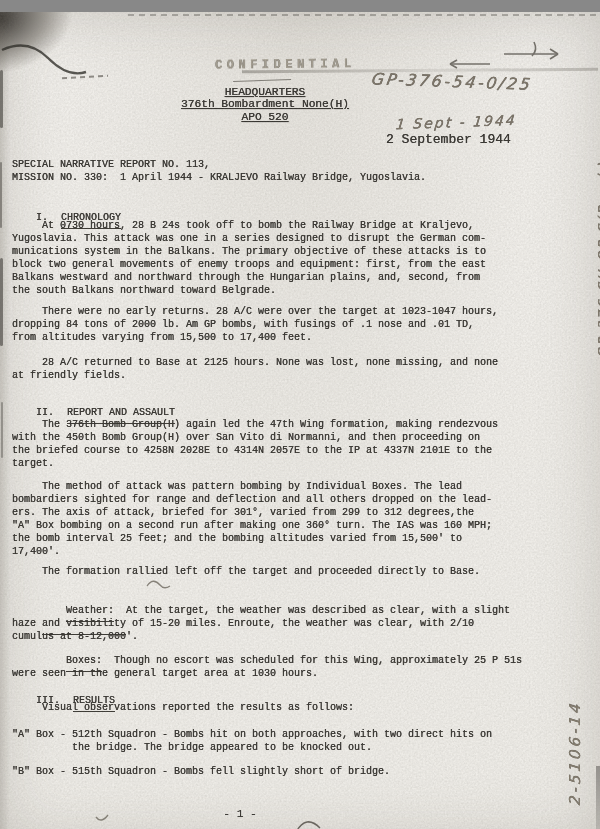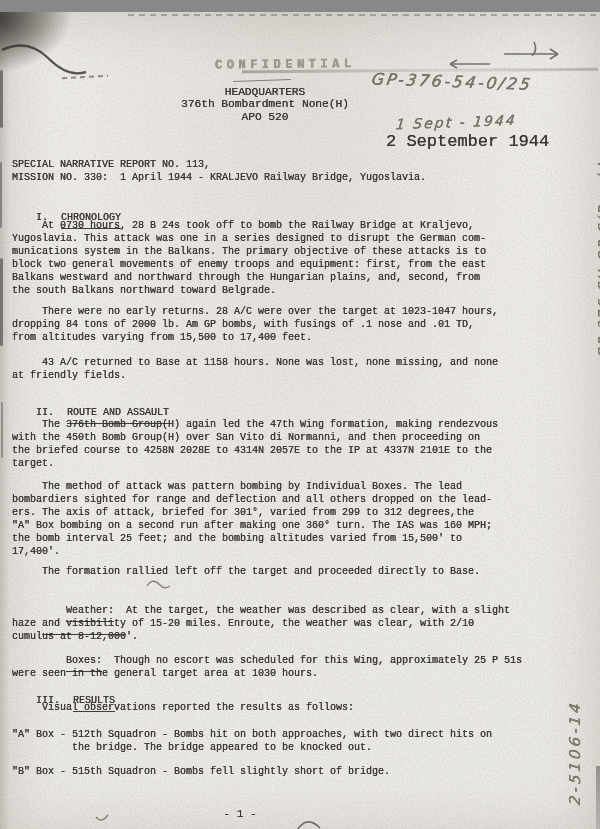--- a/index.html
+++ b/index.html
@@ -17,30 +17,30 @@
   }
   .ink{ text-shadow:0 0 0.6px rgba(53,51,47,0.75), 0.3px 0.3px 0.4px rgba(53,51,47,0.4); }
   .para{
     position:absolute;left:12px;
     white-space:pre;
     font-size:10px;line-height:13.1px;
     letter-spacing:0;
   }
   .sec .num{display:inline-block;margin-right:13px;}
   .ul{border-bottom:1.2px solid #3a3833;padding-bottom:5px;}
-  .hq{position:absolute;left:0;top:74px;width:530px;text-align:center;font-size:11.2px;line-height:12.3px;}
+  .hq{position:absolute;left:0;top:74px;width:530px;text-align:center;font-size:11.2px;line-height:12.3px;text-decoration:underline;}
   .stamp-top{
     position:absolute;left:215px;top:46px;
     font-size:12px;font-weight:bold;letter-spacing:4.5px;
     color:#a59f92;filter:blur(0.7px);transform:rotate(-0.6deg);
   }
   .hand{position:absolute;font-family:"DejaVu Sans",sans-serif;font-style:italic;color:#7d7568;}
   .hand-ref{left:372px;top:60px;font-size:16px;letter-spacing:2.5px;transform:rotate(2deg) skewX(-8deg);}
   .hand-date{left:396px;top:102px;font-size:14px;letter-spacing:2px;transform:rotate(-2deg) skewX(-8deg);}
-  .typed-date{position:absolute;left:386px;top:120px;font-size:17px;}
+  .typed-date{position:absolute;left:386px;top:120px;font-size:13px;}
   .t1{top:146px;} .t2{top:159px;}
   .sec1{top:186px;} .p1{top:207px;} .p2{top:293px;} .p3{top:344px;}
   .sec2{top:381px;} .p4{top:406px;} .p5{top:468px;} .p6{top:553px;}
   .p7{top:579px;} .p8{top:629px;}
   .sec3{top:669px;} .res-intro{top:689px;} .box-a{top:716px;} .box-b{top:753px;}
   .footer-page{position:absolute;left:0;top:796px;width:480px;text-align:center;font-size:11.2px;}
   .footer-stamp{
     position:absolute;left:0;top:814px;width:480px;text-align:center;
     font-size:11.5px;font-weight:bold;letter-spacing:2px;color:#5f5b53;filter:blur(0.35px);
   }
@@ -140,25 +140,25 @@
   </div>
   <div class="para p1">     At 0730 hours, 28 B 24s took off to bomb the Railway Bridge at Kraljevo,
 Yugoslavia. This attack was one in a series designed to disrupt the German com-
 munications system in the Balkans. The primary objective of these attacks is to
 block two general movements of enemy troops and equipment: first, from the east
 Balkans westward and northward through the Hungarian plains, and, second, from
 the south Balkans northward toward Belgrade.</div>
   <div class="para p2">     There were no early returns. 28 A/C were over the target at 1023-1047 hours,
 dropping 84 tons of 2000 lb. Am GP bombs, with fusings of .1 nose and .01 TD,
 from altitudes varying from 15,500 to 17,400 feet.</div>
-  <div class="para p3">     43 A/C returned to Base at 1158 hours. None was lost, none missing, and none
+  <div class="para p3">     28 A/C returned to Base at 2125 hours. None was lost, none missing, and none
 at friendly fields.</div>
 
   <div class="para sec sec2">
-    <span class="num">II.</span><span class="ul">ROUTE AND ASSAULT</span>
+    <span class="num">II.</span><span class="ul">REPORT AND ASSAULT</span>
   </div>
   <div class="para p4">     The 376th Bomb Group(H) again led the 47th Wing formation, making rendezvous
 with the 450th Bomb Group(H) over San Vito di Normanni, and then proceeding on
 the briefed course to 4258N 2028E to 4314N 2057E to the IP at 4337N 2101E to the
 target.</div>
   <div class="para p5">     The method of attack was pattern bombing by Individual Boxes. The lead
 bombardiers sighted for range and deflection and all others dropped on the lead-
 ers. The axis of attack, briefed for 301°, varied from 299 to 312 degrees,the
 "A" Box bombing on a second run after making one 360° turn. The IAS was 160 MPH;
 the bomb interval 25 feet; and the bombing altitudes varied from 15,500' to

